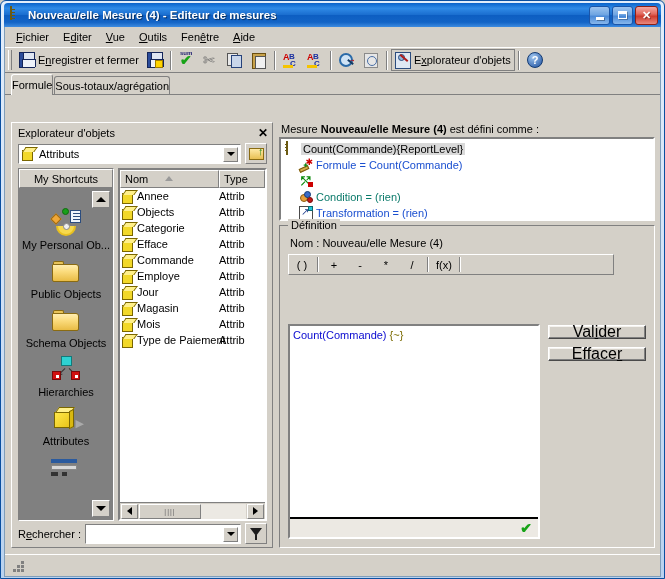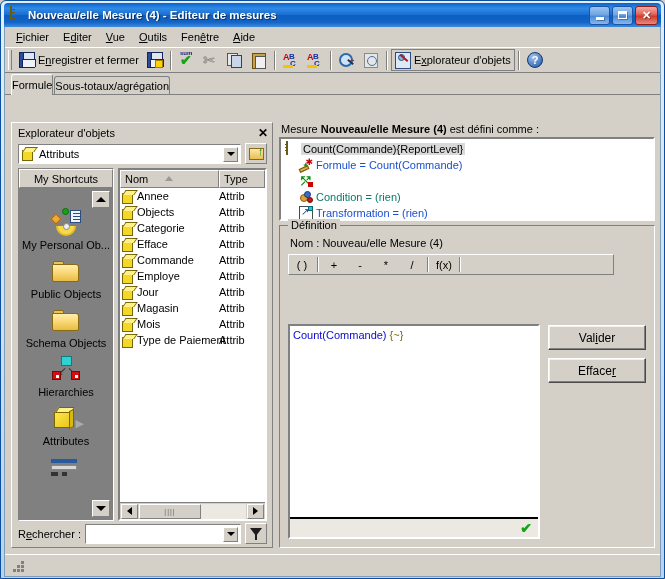--- a/index.html
+++ b/index.html
@@ -467,25 +467,25 @@
   }
   #formula-text .braces { color: #7a6a00; }
   #formula-status {
     height: 20px; flex: 0 0 auto; border-top: 2px solid #000;
     background: #ece9e3; display: flex; align-items: center; justify-content: flex-end;
     padding-right: 6px;
   }
   .ok-check { color:#17a317; font-size:14px; font-weight:bold; line-height:14px; }
   #def-buttons { width: 98px; flex: 0 0 auto; display: flex; flex-direction: column; gap: 8px; padding-top: 1px;}
   .dlg-btn {
-    height: 25px; background: #d4d0c8;
+    height: 14px; background: #d4d0c8;
     border: 1px solid; border-color: #fff #4a4a4a #4a4a4a #fff;
     box-shadow: inset -1px -1px 0 #808080, inset 1px 1px 0 #f4f2ee;
     display: flex; align-items: center; justify-content: center;
-    font-size: 12px; cursor: default;
+    font-size: 16px; cursor: default;
   }
   .dlg-btn u { text-decoration: underline; }
 
   
   #statusbar {
     position: absolute; left: 0; right: 0; bottom: 0; height: 22px;
     background: #d4d0c8; padding: 2px 3px 2px 3px;
     border-top: 1px solid #fff;
     display: flex; align-items: center;
   }

